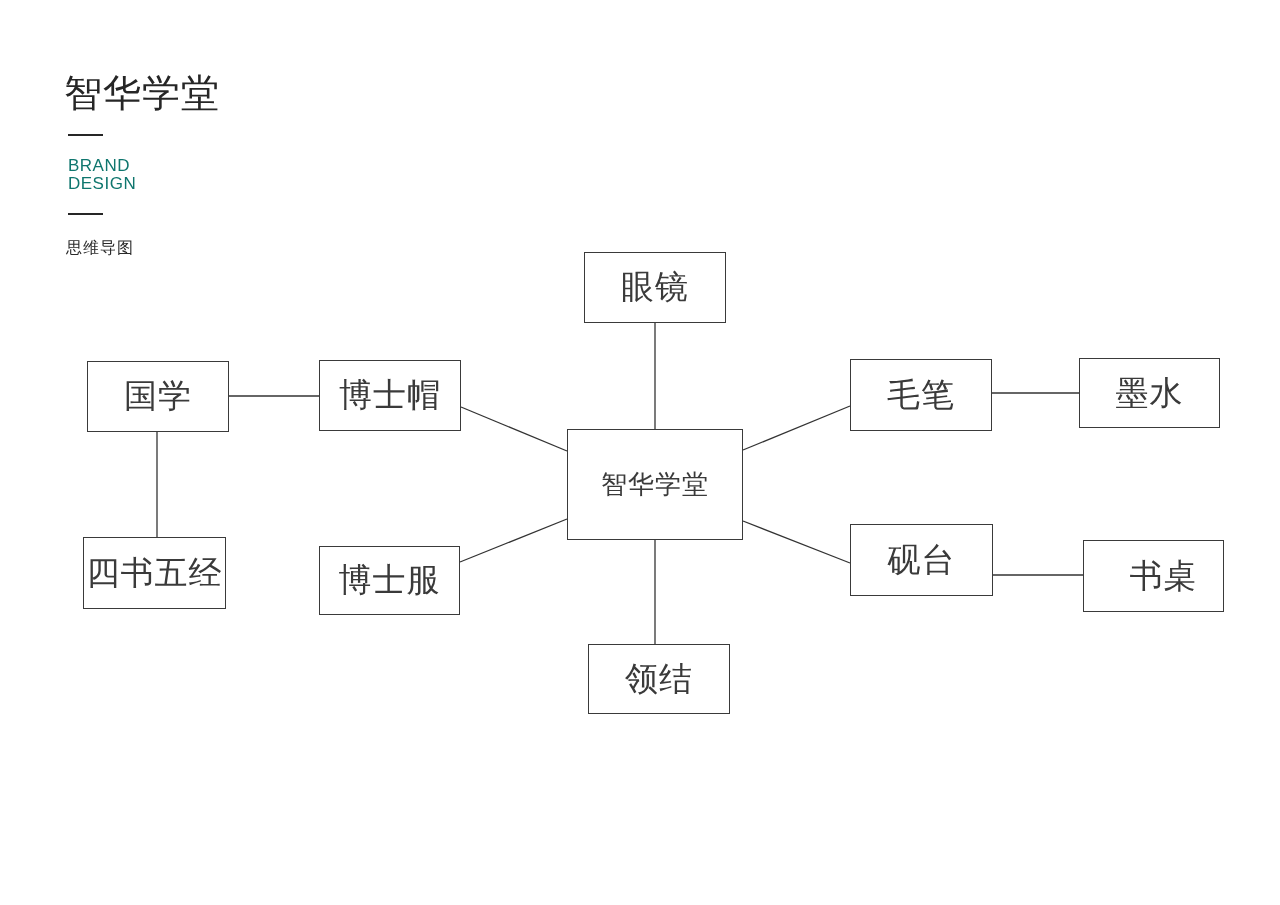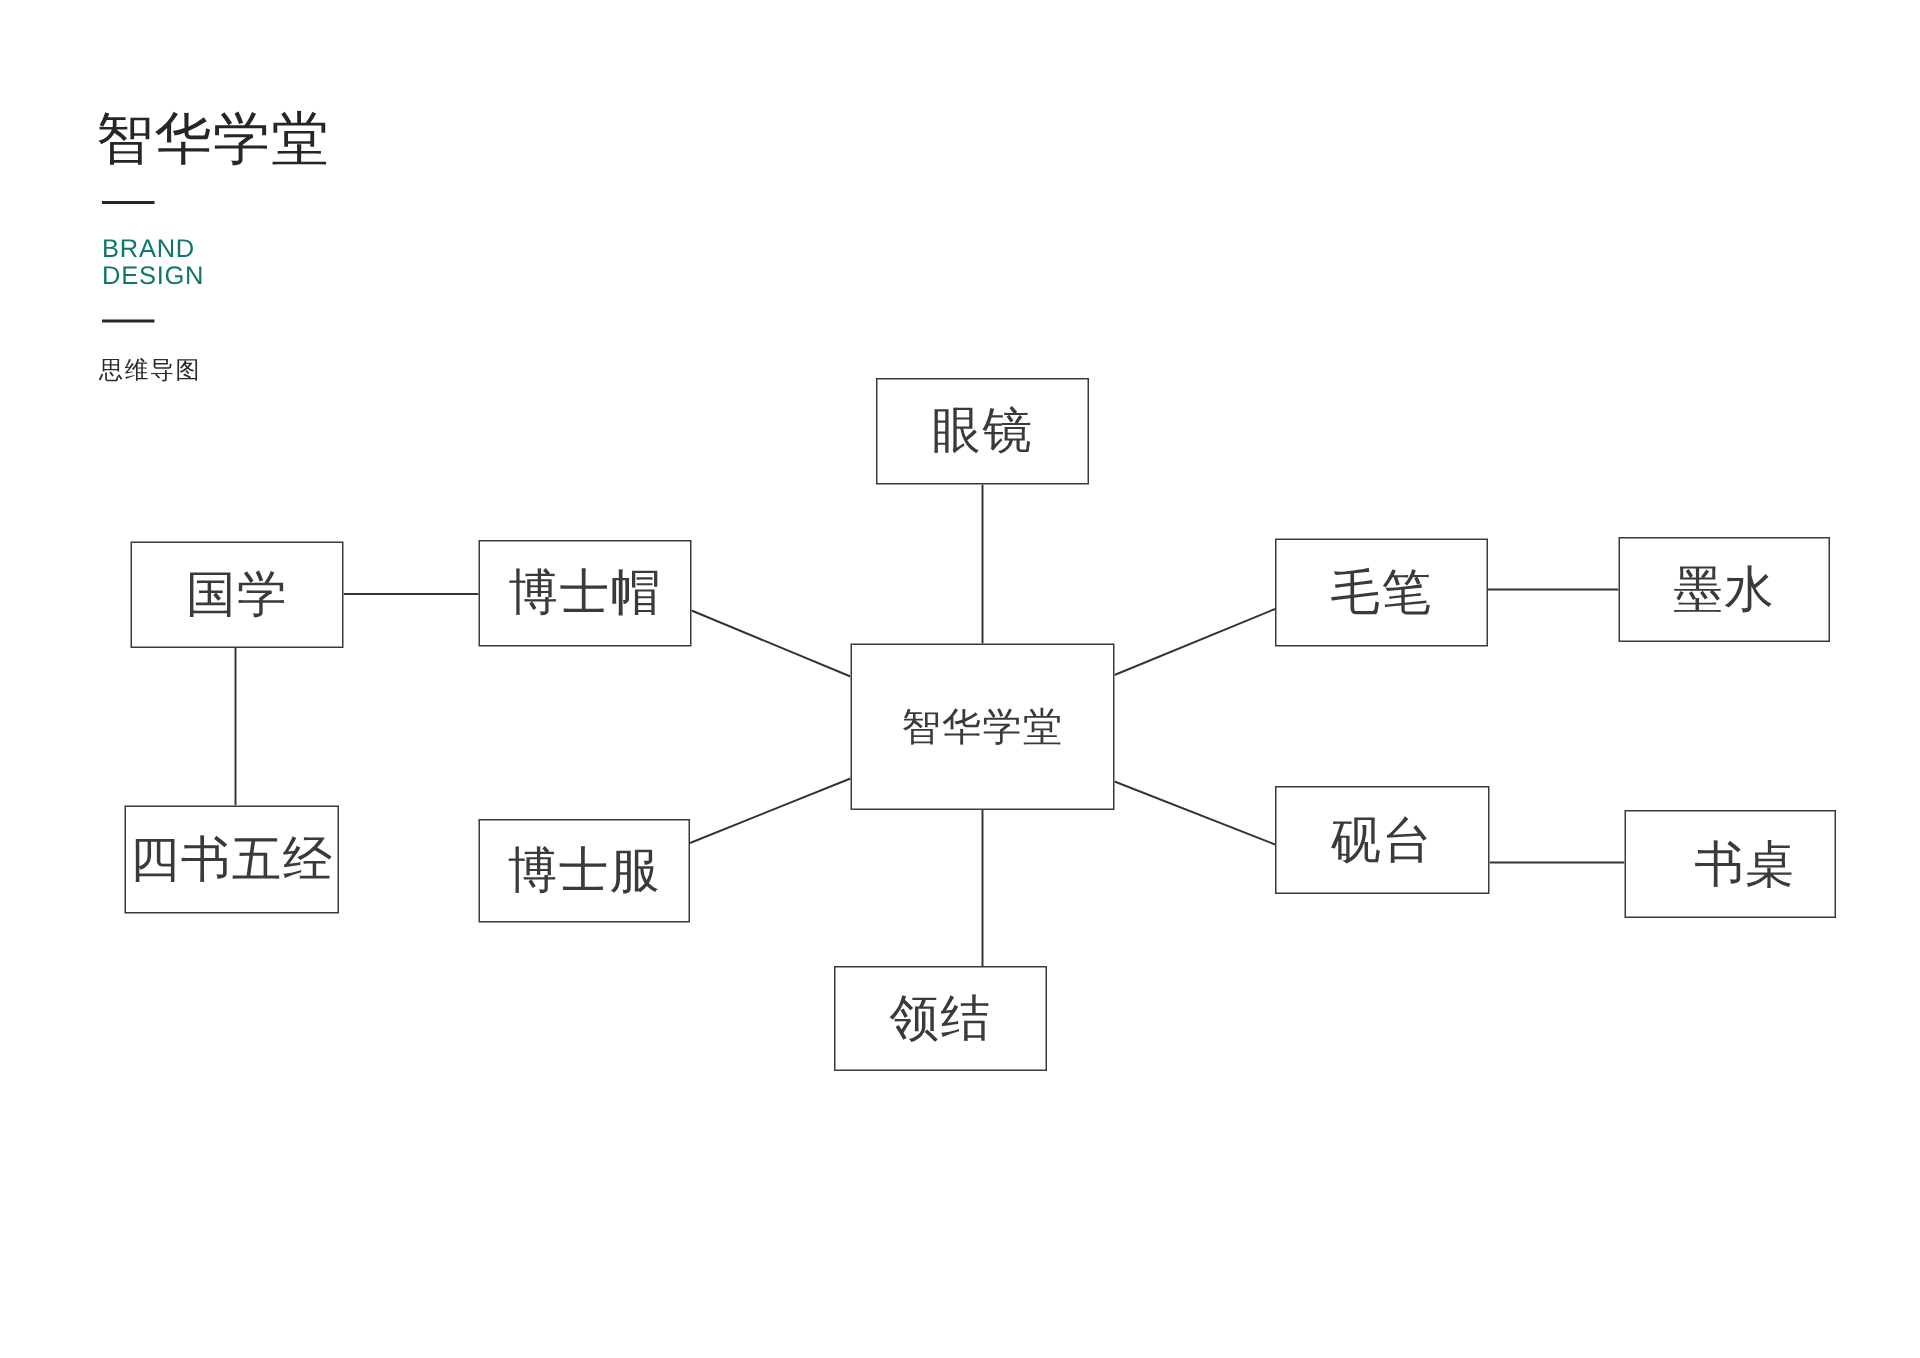--- a/index.html
+++ b/index.html
@@ -78,21 +78,21 @@
     align-items: center;
     justify-content: center;
     font-size: 33px;
     color: #3a3a3a;
     letter-spacing: 1px;
     white-space: nowrap;
   }
 
   .node-center   { left: 567px; top: 429px; width: 176px; height: 111px; font-size: 26px; }
   .node-glasses  { left: 584px; top: 252px; width: 142px; height: 71px; }
-  .node-bowtie   { left: 556px; top: 644px; width: 142px; height: 70px; }
+  .node-bowtie   { left: 588px; top: 644px; width: 142px; height: 70px; }
   .node-guoxue   { left: 87px;  top: 361px; width: 142px; height: 71px; }
   .node-classics { left: 83px;  top: 537px; width: 143px; height: 72px; }
   .node-cap      { left: 319px; top: 360px; width: 142px; height: 71px; }
   .node-gown     { left: 319px; top: 546px; width: 141px; height: 69px; }
   .node-brush    { left: 850px; top: 359px; width: 142px; height: 72px; }
   .node-ink      { left: 1079px; top: 358px; width: 141px; height: 70px; }
   .node-inkstone { left: 850px; top: 524px; width: 143px; height: 72px; }
   .node-desk     { left: 1083px; top: 540px; width: 141px; height: 72px; padding-left: 20px; }
 </style>
 </head>

